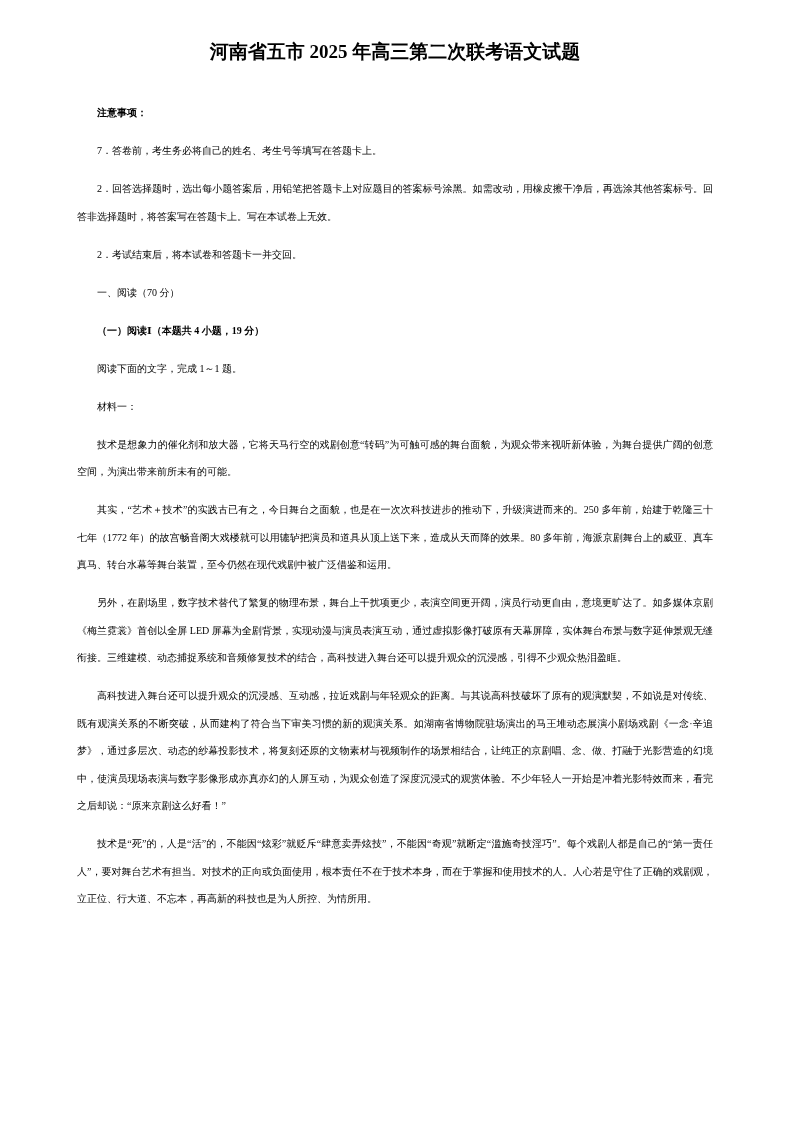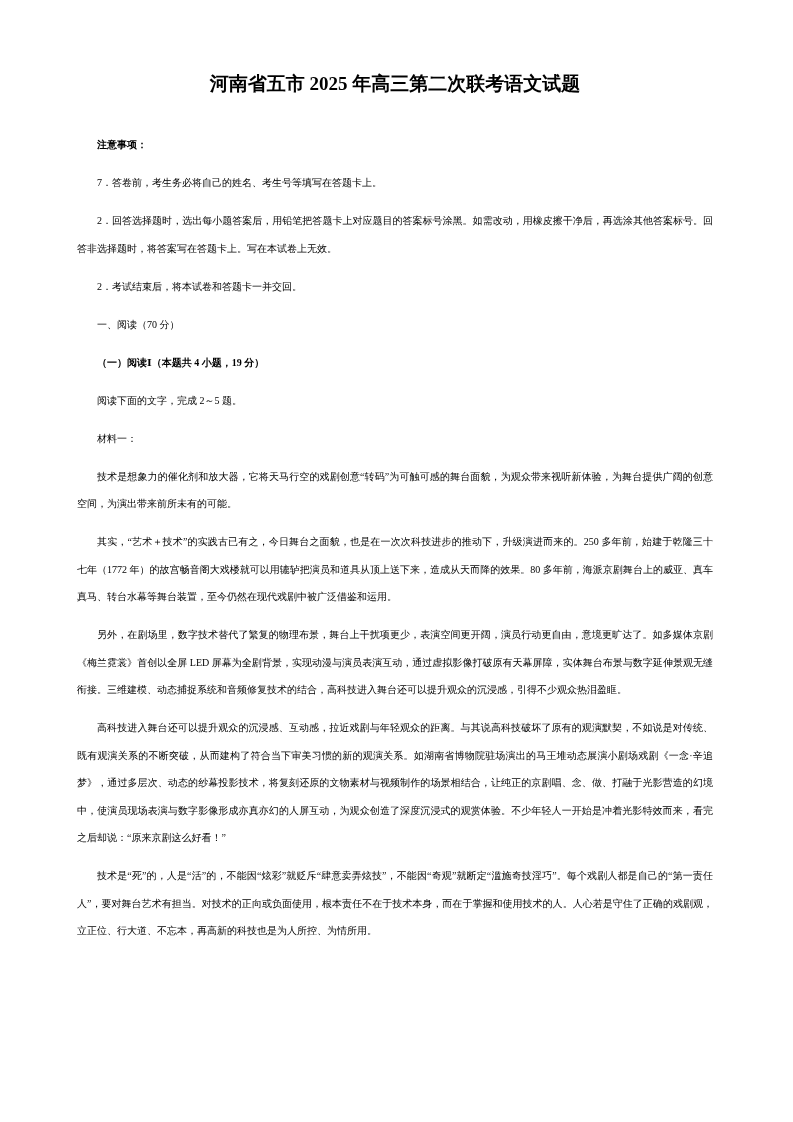--- a/index.html
+++ b/index.html
@@ -8,21 +8,21 @@
     background: #ffffff;
   }
   .page {
     position: relative;
     width: 793px;
     height: 1122px;
     background: #ffffff;
     color: #000000;
     font-family: "Liberation Serif", "DejaVu Serif", serif;
     box-sizing: border-box;
-    padding: 70px 80px 0 77px;
+    padding: 38px 80px 0 77px;
     overflow: hidden;
   }
   .doc-title {
     font-size: 19px;
     line-height: 28px;
     font-weight: bold;
     text-align: center;
     margin: 0 0 33px 0;
   }
   .para {
@@ -48,21 +48,21 @@
   <p class="para">7．答卷前，考生务必将自己的姓名、考生号等填写在答题卡上。</p>
 
   <p class="para">2．回答选择题时，选出每小题答案后，用铅笔把答题卡上对应题目的答案标号涂黑。如需改动，用橡皮擦干净后，再选涂其他答案标号。回答非选择题时，将答案写在答题卡上。写在本试卷上无效。</p>
 
   <p class="para">2．考试结束后，将本试卷和答题卡一并交回。</p>
 
   <p class="para">一、阅读（70 分）</p>
 
   <p class="para bold">（一）阅读Ⅰ（本题共 4 小题，19 分）</p>
 
-  <p class="para">阅读下面的文字，完成 2～5 题。</p>
+  <p class="para">阅读下面的文字，完成 1～1 题。</p>
 
   <p class="para">材料一：</p>
 
   <p class="para">技术是想象力的催化剂和放大器，它将天马行空的戏剧创意“转码”为可触可感的舞台面貌，为观众带来视听新体验，为舞台提供广阔的创意空间，为演出带来前所未有的可能。</p>
 
   <p class="para">其实，“艺术＋技术”的实践古已有之，今日舞台之面貌，也是在一次次科技进步的推动下，升级演进而来的。250 多年前，始建于乾隆三十七年（1772 年）的故宫畅音阁大戏楼就可以用辘轳把演员和道具从顶上送下来，造成从天而降的效果。80 多年前，海派京剧舞台上的威亚、真车真马、转台水幕等舞台装置，至今仍然在现代戏剧中被广泛借鉴和运用。</p>
 
 
   <p class="para">另外，在剧场里，数字技术替代了繁复的物理布景，舞台上干扰项更少，表演空间更开阔，演员行动更自由，意境更旷达了。如多媒体京剧《梅兰霓裳》首创以全屏 LED 屏幕为全剧背景，实现动漫与演员表演互动，通过虚拟影像打破原有天幕屏障，实体舞台布景与数字延伸景观无缝衔接。三维建模、动态捕捉系统和音频修复技术的结合，高科技进入舞台还可以提升观众的沉浸感，引得不少观众热泪盈眶。</p>
 

